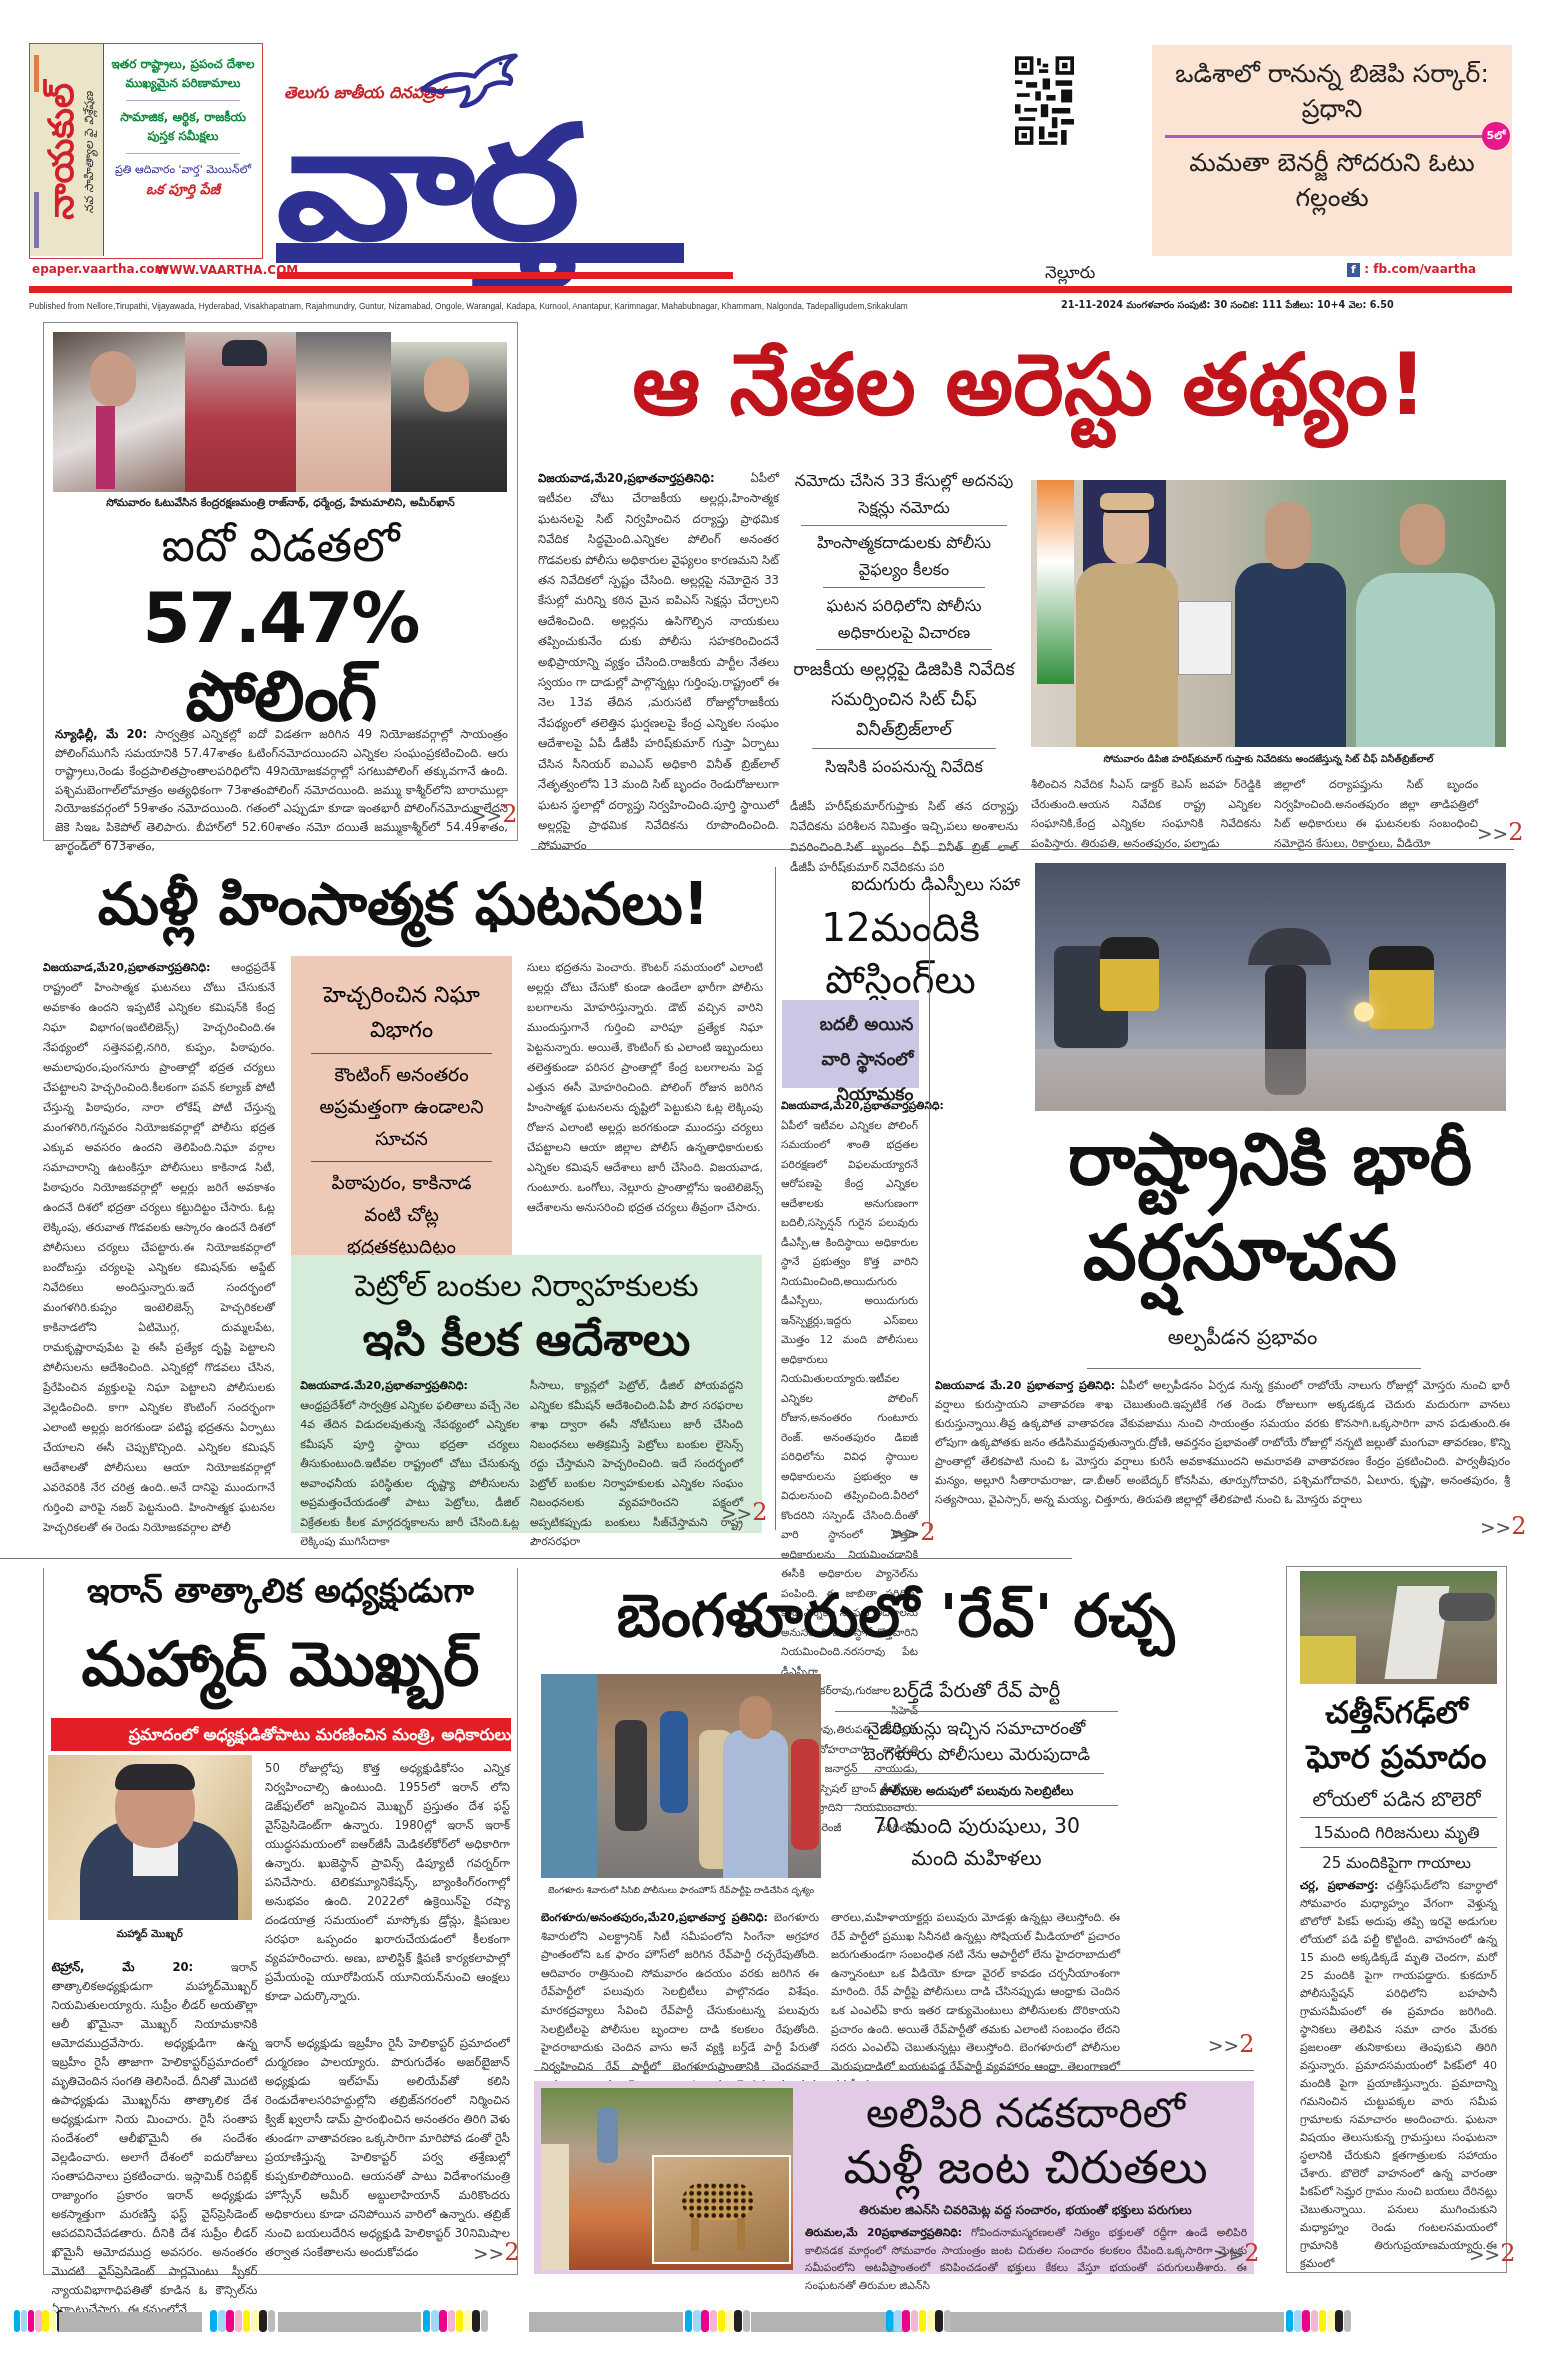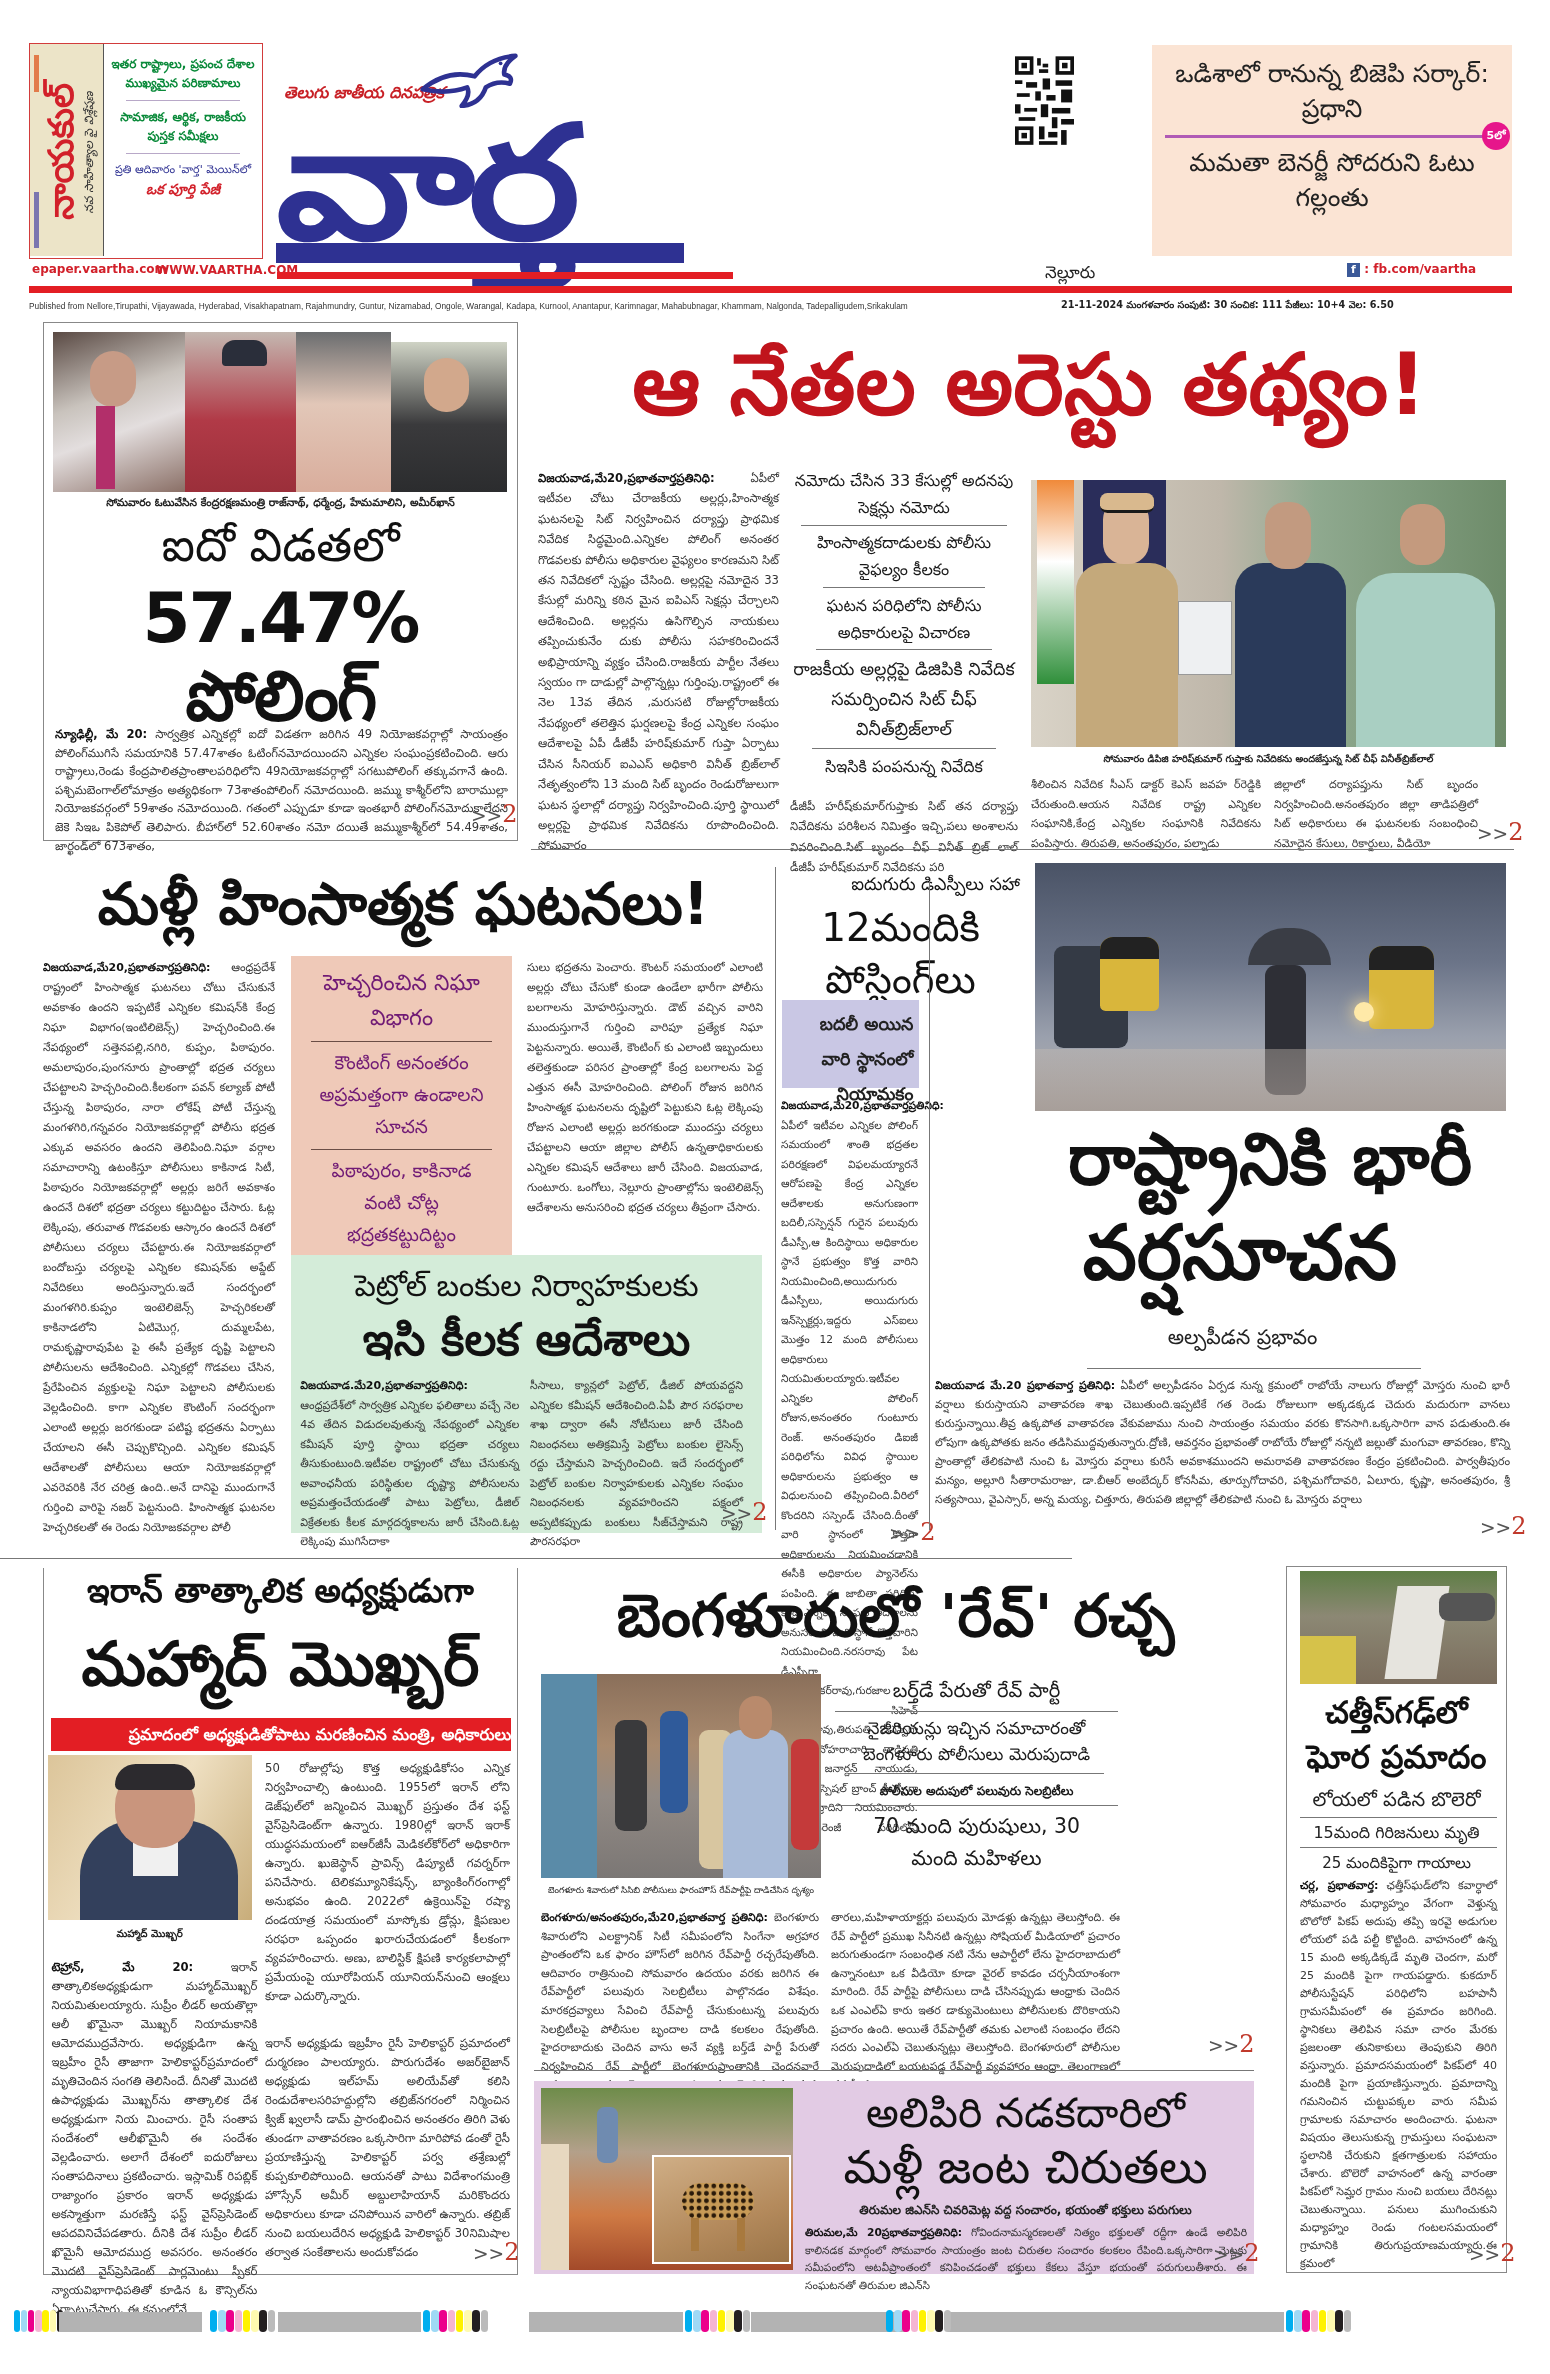--- a/index.html
+++ b/index.html
@@ -167,21 +167,21 @@
 <div class="abs body-text" style="left:1031px;top:775px;width:230px;font-size:11px;line-height:19.5px;">శీలించిన నివేదిక సీఎస్ డాక్టర్ కెఎస్ జవహ ర్‌రెడ్డికి చేరుతుంది.ఆయన నివేదిక రాష్ట్ర ఎన్నికల సంఘానికి,కేంద్ర ఎన్నికల సంఘానికి నివేదికను పంపిస్తారు. తిరుపతి, అనంతపురం, పల్నాడు</div>
 <div class="abs body-text" style="left:1274px;top:775px;width:204px;font-size:11px;line-height:19.5px;">జిల్లాలో దర్యాపప్తును సిట్ బృందం నిర్వహించింది.అనంతపురం జిల్లా తాడిపత్రిలో సిట్ అధికారులు ఈ ఘటనలకు సంబంధించి నమోదైన కేసులు, రికార్డులు, వీడియో</div>
 <div class="abs cont" style="left:1477px;top:818px;"><span class="arr">&gt;&gt;</span><span>2</span></div>
 <div class="rule" style="left:531px;top:849px;width:983px;height:1.4px;"></div>
 
 <div class="abs headline" style="left:37px;top:867px;width:733px;text-align:center;font-size:58px;line-height:74px;white-space:nowrap;">మళ్లీ హింసాత్మక ఘటనలు!</div>
 <div class="abs body-text" style="left:43px;top:958px;width:232px;font-size:11px;line-height:20px;">
   <b>విజయవాడ,మే20,ప్రభాతవార్తప్రతినిధి:</b>
   <span>ఆంధ్రప్రదేశ్ రాష్ట్రంలో హింసాత్మక ఘటనలు చోటు చేసుకునే అవకాశం ఉందని ఇప్పటికే ఎన్నికల కమిషన్‌కి కేంద్ర నిఘా విభాగం(ఇంటిలిజెన్స్) హెచ్చరించింది.ఈ నేపథ్యంలో సత్తెనపల్లి,నగిరి, కుప్పం, పిఠాపురం. అమలాపురం,పుంగనూరు ప్రాంతాల్లో భద్రత చర్యలు చేపట్టాలని హెచ్చరించింది.కీలకంగా పవన్ కల్యాణ్ పోటీ చేస్తున్న పిఠాపురం, నారా లోకేష్ పోటీ చేస్తున్న మంగళగిరి,గన్నవరం నియోజకవర్గాల్లో పోలీసు భద్రత ఎక్కువ అవసరం ఉందని తెలిపింది.నిఘా వర్గాల సమాచారాన్ని ఉటంకిస్తూ పోలీసులు కాకినాడ సిటీ, పిఠాపురం నియోజకవర్గాల్లో అల్లర్లు జరిగే అవకాశం ఉందనే దిశలో భద్రతా చర్యలు కట్టుదిట్టం చేసారు. ఓట్ల లెక్కింపు, తరువాత గొడవలకు ఆస్కారం ఉందనే దిశలో పోలీసులు చర్యలు చేపట్టారు.ఈ నియోజకవర్గాలో బందోబస్తు చర్యలపై ఎన్నికల కమిషన్‌కు అప్డేట్ నివేదికలు అందిస్తున్నారు.ఇదే సందర్భంలో మంగళగిరి.కుప్పం ఇంటెలిజెన్స్ హెచ్చరికలతో కాకినాడలోని ఏటిమొగ్గ, దుమ్మలపేట, రామకృష్ణారావుపేట పై ఈసీ ప్రత్యేక దృష్టి పెట్టాలని పోలీసులను ఆదేశించింది. ఎన్నికల్లో గొడవలు చేసిన, ప్రేరేపించిన వ్యక్తులపై నిఘా పెట్టాలని పోలీసులకు వెల్లడించింది. కాగా ఎన్నికల కౌంటింగ్ సందర్భంగా ఎలాంటి అల్లర్లు జరగకుండా పటిష్ట భద్రతను ఏర్పాటు చేయాలని ఈసీ చెప్పుకొచ్చింది. ఎన్నికల కమిషన్ ఆదేశాలతో పోలీసులు ఆయా నియోజకవర్గాల్లో ఎవరెవరికి నేర చరిత్ర ఉంది..అనే దానిపై ముందుగానే గుర్తించి వారిపై నజర్ పెట్టనుంది. హింసాత్మక ఘటనల హెచ్చరికలతో ఈ రెండు నియోజకవర్గాల పోలీ</span>
 </div>
-<div class="box" style="left:291px;top:956px;width:221px;height:299px;background:#efc9b8;text-align:center;font-size:18.6px;line-height:32px;color:#701a75;padding-top:9px;">
+<div class="box" style="left:291px;top:956px;width:221px;height:299px;background:#efc9b8;text-align:center;font-size:18.6px;line-height:32px;color:#000000;padding-top:21px;">
   <div style="font-size:22px;line-height:35px;padding:0 22px;">హెచ్చరించిన నిఘా విభాగం</div>
   <div style="border-top:1.4px solid #6a4d45;margin:5.6px 20.4px;"></div>
   <div style="padding:0 20.4px;">కౌంటింగ్ అనంతరం అప్రమత్తంగా ఉండాలని సూచన</div>
   <div style="border-top:1.4px solid #6a4d45;margin:5.6px 20.4px;"></div>
   <div style="padding:0 20.4px;">పిఠాపురం, కాకినాడ వంటి చోట్ల భద్రతకట్టుదిట్టం</div>
 </div>
 <div class="abs body-text" style="left:527px;top:958px;width:236px;font-size:11px;line-height:20px;">సులు భద్రతను పెంచారు. కౌంటర్ సమయంలో ఎలాంటి అల్లర్లు చోటు చేసుకో కుండా ఉండేలా భారీగా పోలీసు బలగాలను మోహరిస్తున్నారు. డౌట్ వచ్చిన వారిని ముందుస్తుగానే గుర్తించి వారిపూ ప్రత్యేక నిఘా పెట్టనున్నారు. అయితే, కౌంటింగ్ కు ఎలాంటి ఇబ్బందులు తలెత్తకుండా పరిసర ప్రాంతాల్లో కేంద్ర బలగాలను పెద్ద ఎత్తున ఈసీ మోహరించింది. పోలింగ్ రోజున జరిగిన హింసాత్మక ఘటనలను దృష్టిలో పెట్టుకుని ఓట్ల లెక్కింపు రోజున ఎలాంటి అల్లర్లు జరగకుండా ముందస్తు చర్యలు చేపట్టాలని ఆయా జిల్లాల పోలీస్ ఉన్నతాధికారులకు ఎన్నికల కమిషన్ ఆదేశాలు జారీ చేసింది. విజయవాడ, గుంటూరు. ఒంగోలు, నెల్లూరు ప్రాంతాల్లోను ఇంటెలిజెన్స్ ఆదేశాలను అనుసరించి భద్రత చర్యలు తీవ్రంగా చేసారు.</div>
 
 <div class="box" style="left:291px;top:1255px;width:471px;height:278px;background:#d4ecd9;">
   <div class="abs headline" style="left:0;top:9.3px;width:471px;text-align:center;font-size:30px;line-height:43px;font-weight:normal;">పెట్రోల్ బంకుల నిర్వాహకులకు</div>

